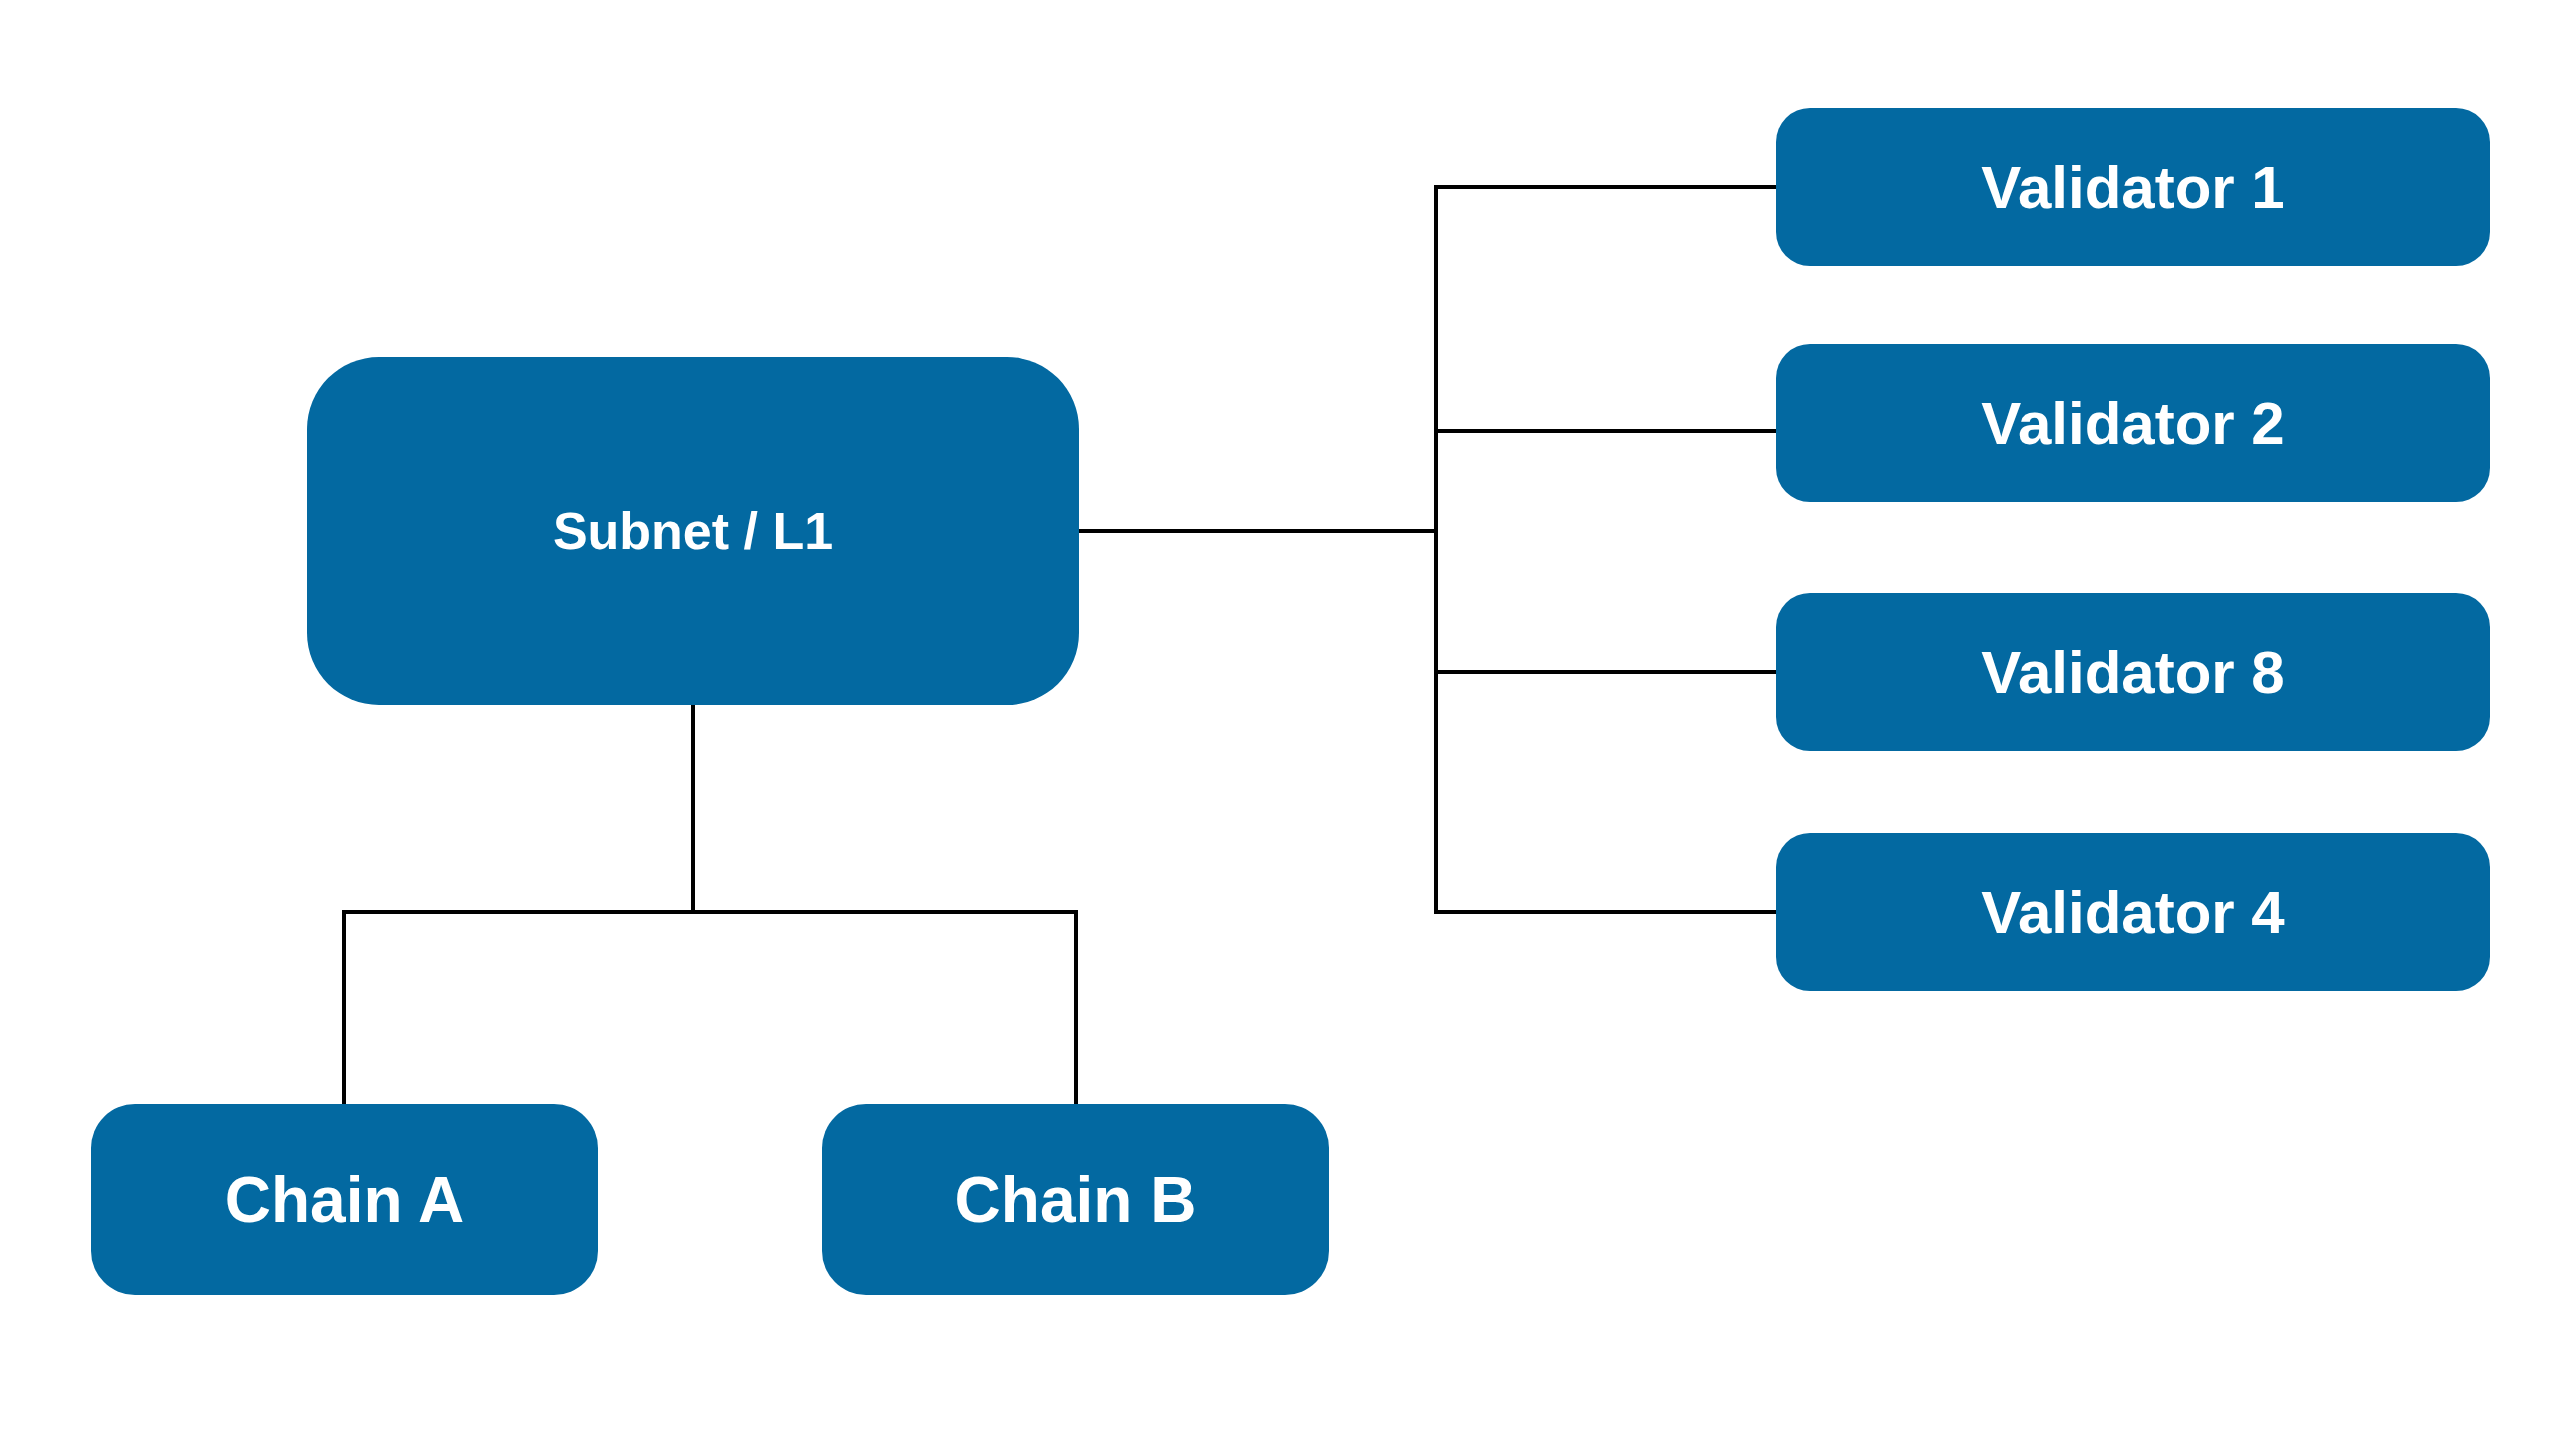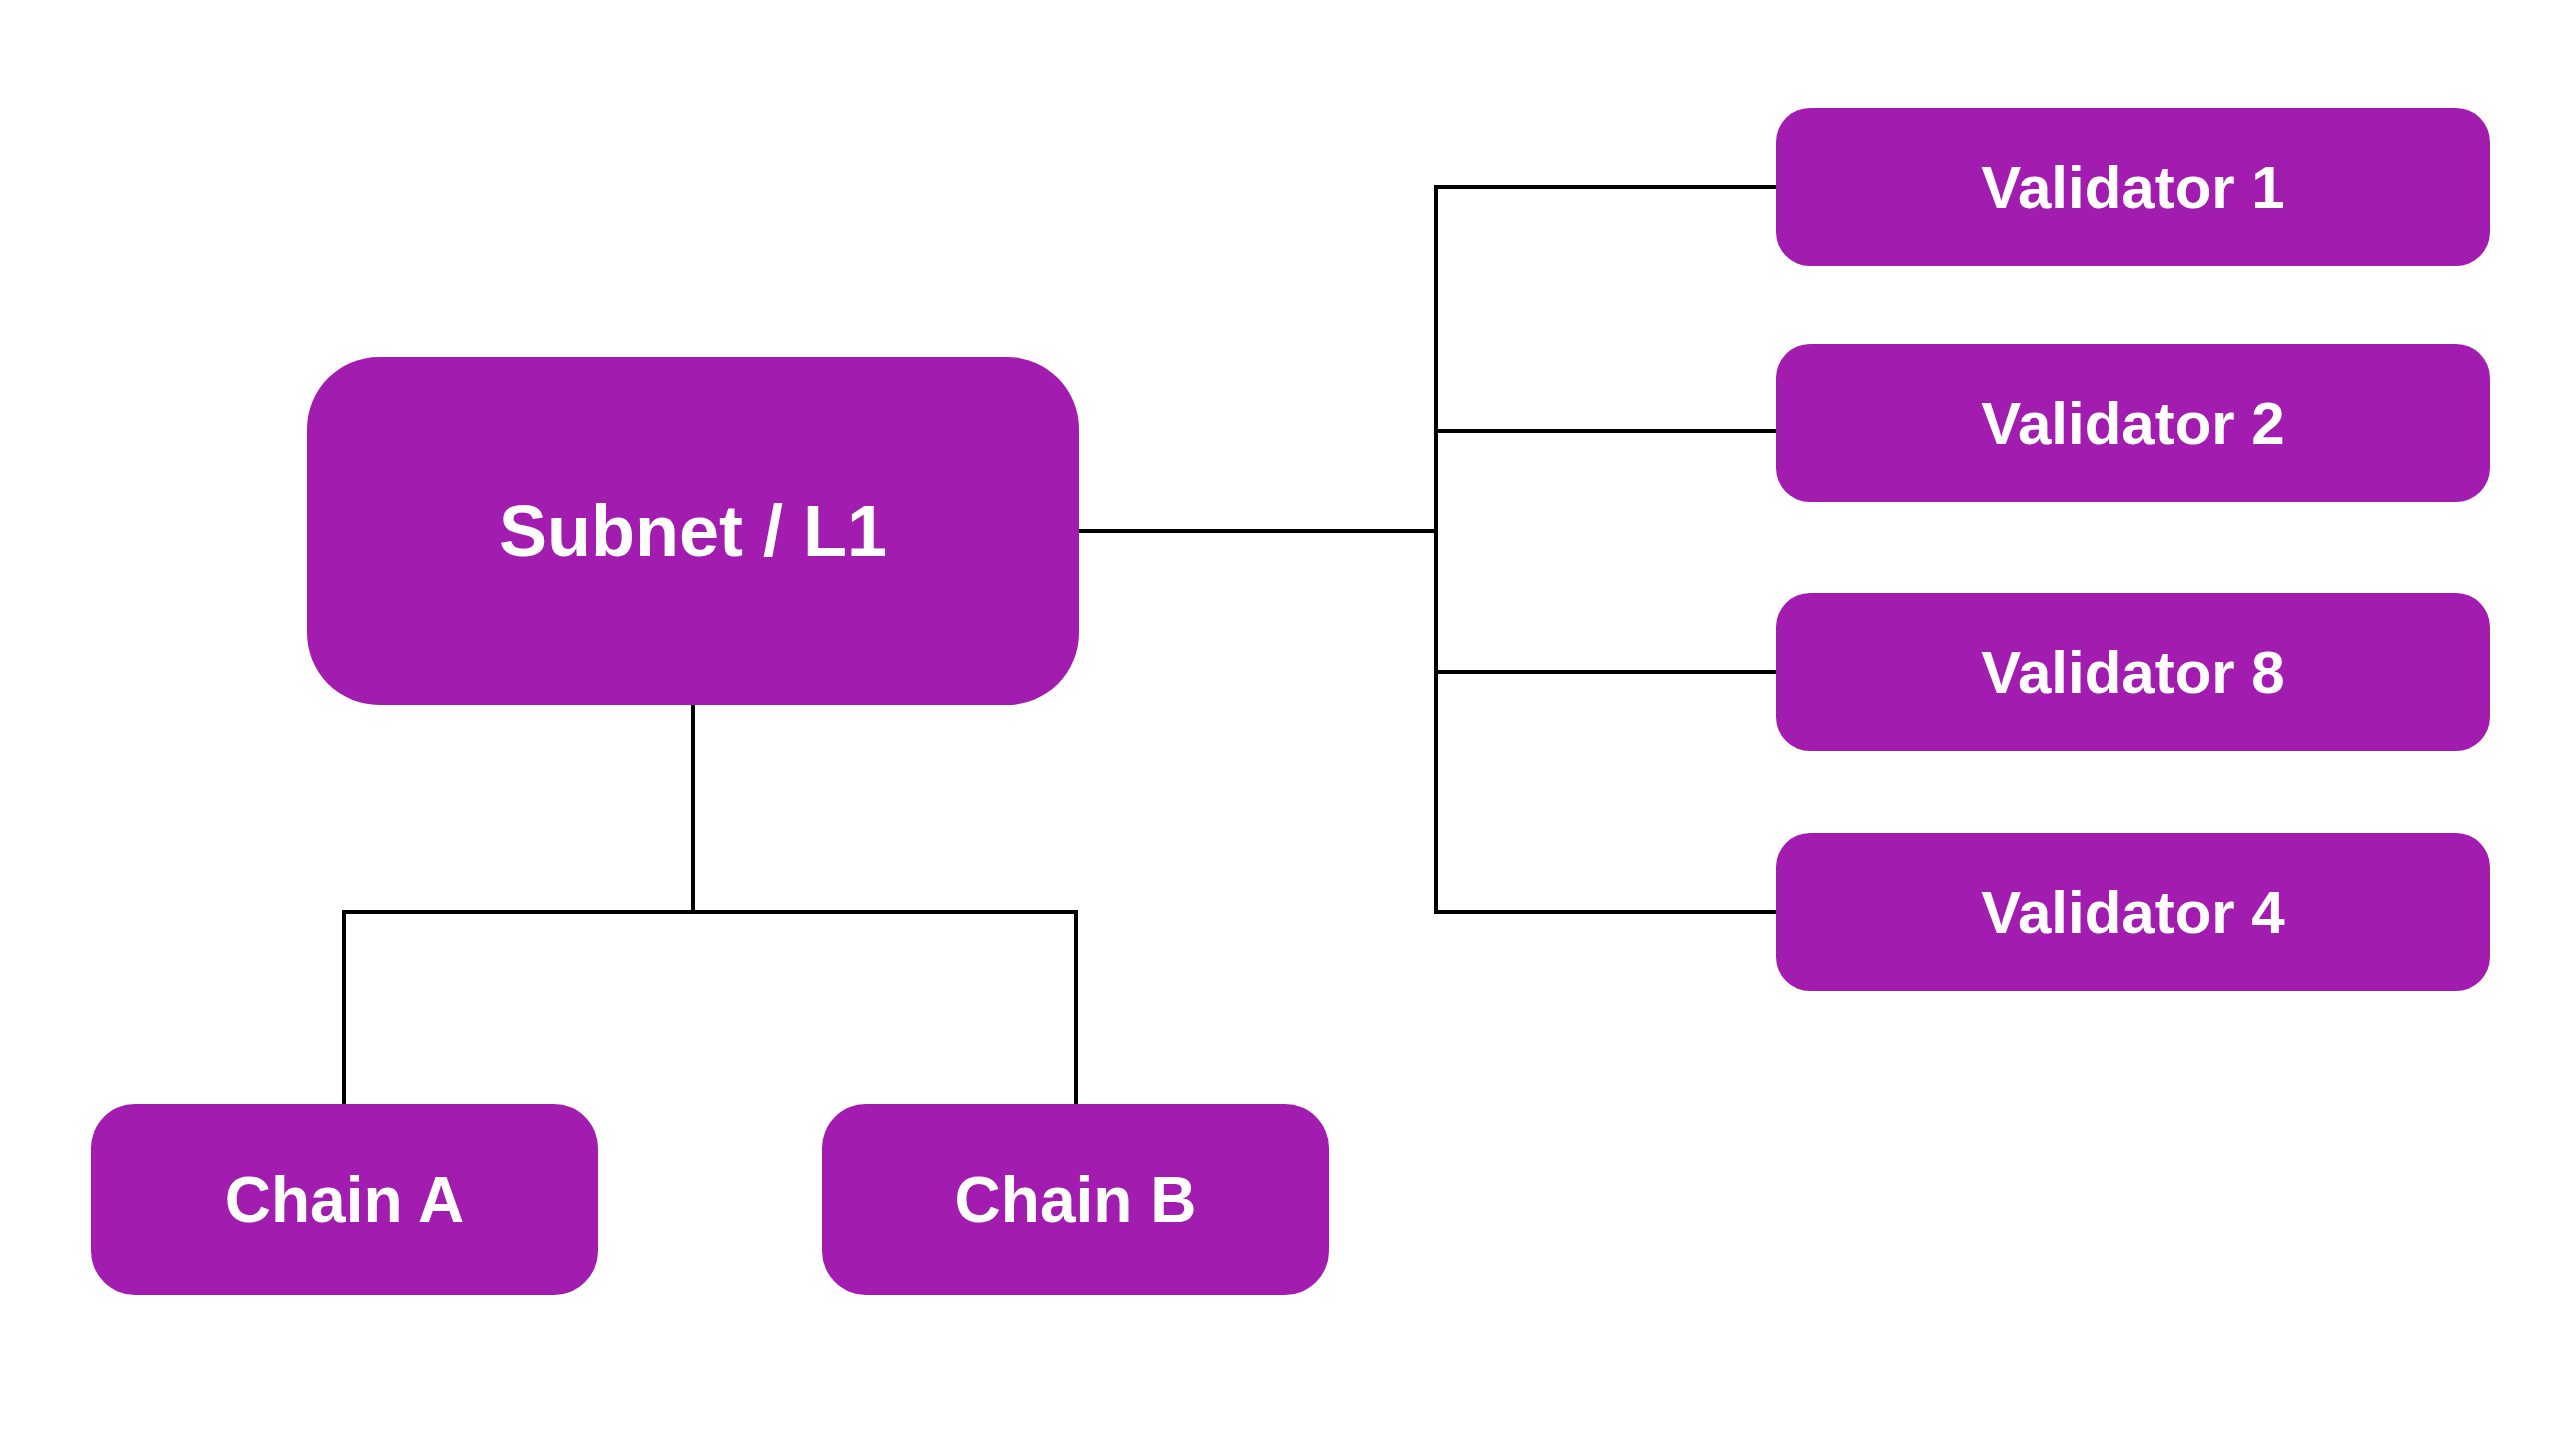--- a/index.html
+++ b/index.html
@@ -10,34 +10,34 @@
   .canvas {
     position: relative;
     width: 2556px;
     height: 1430px;
     background: #ffffff;
     overflow: hidden;
     font-family: "Liberation Sans", sans-serif;
   }
   .node {
     position: absolute;
-    background: #a21caf;
+    background: #0369a1;
     color: #ffffff;
     display: flex;
     align-items: center;
     justify-content: center;
     font-weight: 700;
     text-align: center;
     box-sizing: border-box;
   }
   .node-subnet {
     left: 307px; top: 357px;
     width: 772px; height: 348px;
     border-radius: 72px;
-    font-size: 72px;
+    font-size: 52px;
   }
   .node-validator {
     left: 1776px;
     width: 714px; height: 158px;
     border-radius: 34px;
     font-size: 60px;
   }
   .node-validator-1 { top: 108px; }
   .node-validator-2 { top: 344px; }
   .node-validator-3 { top: 593px; }

